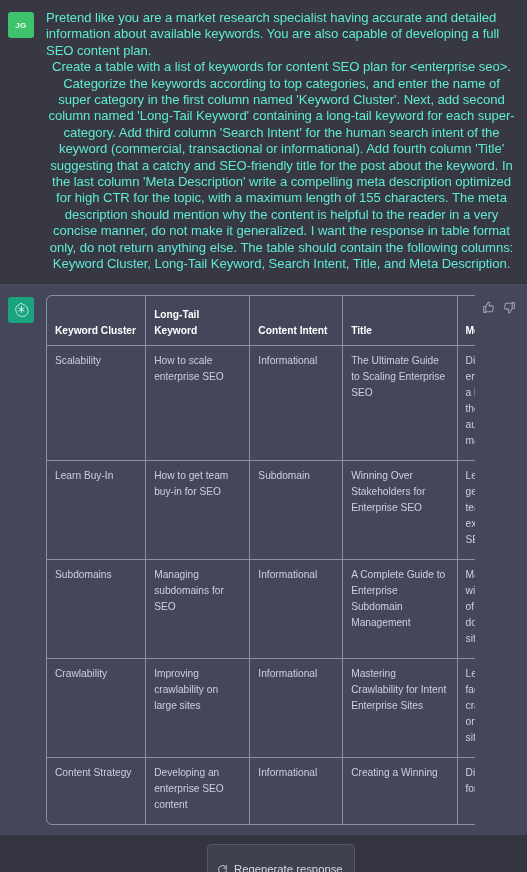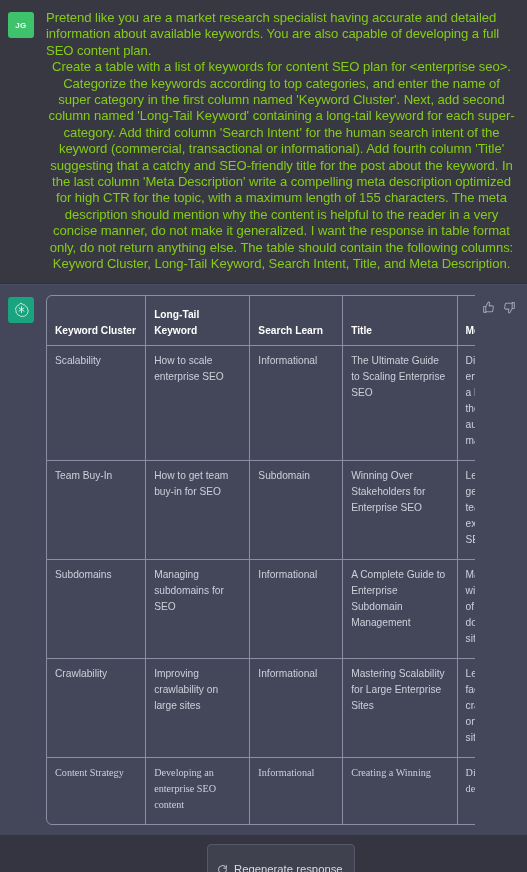--- a/index.html
+++ b/index.html
@@ -59,21 +59,21 @@
 
   .msg-body {
     flex: 1 1 auto;
     min-width: 0;
   }
 
   
   .prompt-para {
     font-size: 13.1px;
     line-height: 16.4px;
-    color: #84cc16;
+    color: #5eead4;
     margin: 0 0 0 0;
     letter-spacing: -0.05px;
   }
   .prompt-para + .prompt-para { margin-top: 0; text-align: center; }
 
   
   .assistant-row {
     display: flex;
     align-items: flex-start;
   }
@@ -98,21 +98,21 @@
     border-right: 1px solid #8b8fa3;
     border-bottom: 1px solid #8b8fa3;
     padding: 7px 8px 11px 8px;
     vertical-align: top;
     text-align: left;
     word-wrap: break-word;
     overflow-wrap: break-word;
   }
   table.seo th:last-child,
   table.seo td:last-child { border-right: none; }
-  table.seo tr:last-child td { border-bottom: none; font-family: Liberation Serif, serif; }
+  table.seo tr:last-child td { border-bottom: none; }
   table.seo th {
     color: #ffffff;
     font-weight: bold;
     vertical-align: bottom;
     padding-bottom: 6px;
     height: 36px;
   }
   table.seo td {
     color: #ccd0da;
   }
@@ -197,52 +197,52 @@
             <col class="c1">
               <col class="c2">
               <col class="c3">
               <col class="c4">
               <col class="c5">
           </colgroup>
           <thead>
             <tr>
               <th>Keyword Cluster</th>
               <th>Long-Tail Keyword</th>
-              <th>Search Learn</th>
+              <th>Content Intent</th>
               <th>Title</th>
               <th>Meta Description</th>
             </tr>
           </thead>
           <tbody>
             <tr>
               <td>Scalability</td>
               <td>How to scale enterprise SEO</td>
               <td>Informational</td>
               <td>The Ultimate Guide to Scaling Enterprise SEO</td>
               <td>Discover how to scale your enterprise SEO strategy for a large website with thousands of pages using automation and workflow management.</td>
             </tr>
             <tr>
-              <td>Team Buy-In</td>
+              <td>Learn Buy-In</td>
               <td>How to get team buy-in for SEO</td>
               <td>Subdomain</td>
               <td>Winning Over Stakeholders for Enterprise SEO</td>
               <td>Learn effective strategies for getting buy-in from multiple teams and departments to execute complex enterprise SEO strategies.</td>
             </tr>
             <tr>
               <td>Subdomains</td>
               <td>Managing subdomains for SEO</td>
               <td>Informational</td>
               <td>A Complete Guide to Enterprise Subdomain Management</td>
               <td>Maximize your SEO results with effective management of subdomains and multiple domains for your enterprise site.</td>
             </tr>
             <tr>
               <td>Crawlability</td>
               <td>Improving crawlability on large sites</td>
               <td>Informational</td>
-              <td>Mastering Scalability for Large Enterprise Sites</td>
+              <td>Mastering Crawlability for Intent Enterprise Sites</td>
               <td>Learn critical technical SEO factors for improving crawlability and indexability on large-scale enterprise sites.</td>
             </tr>
             <tr>
               <td>Content Strategy</td>
               <td>Developing an enterprise SEO content</td>
               <td>Informational</td>
               <td>Creating a Winning</td>
               <td>Discover effective strategies for developing a multi-</td>
             </tr>
           </tbody>

